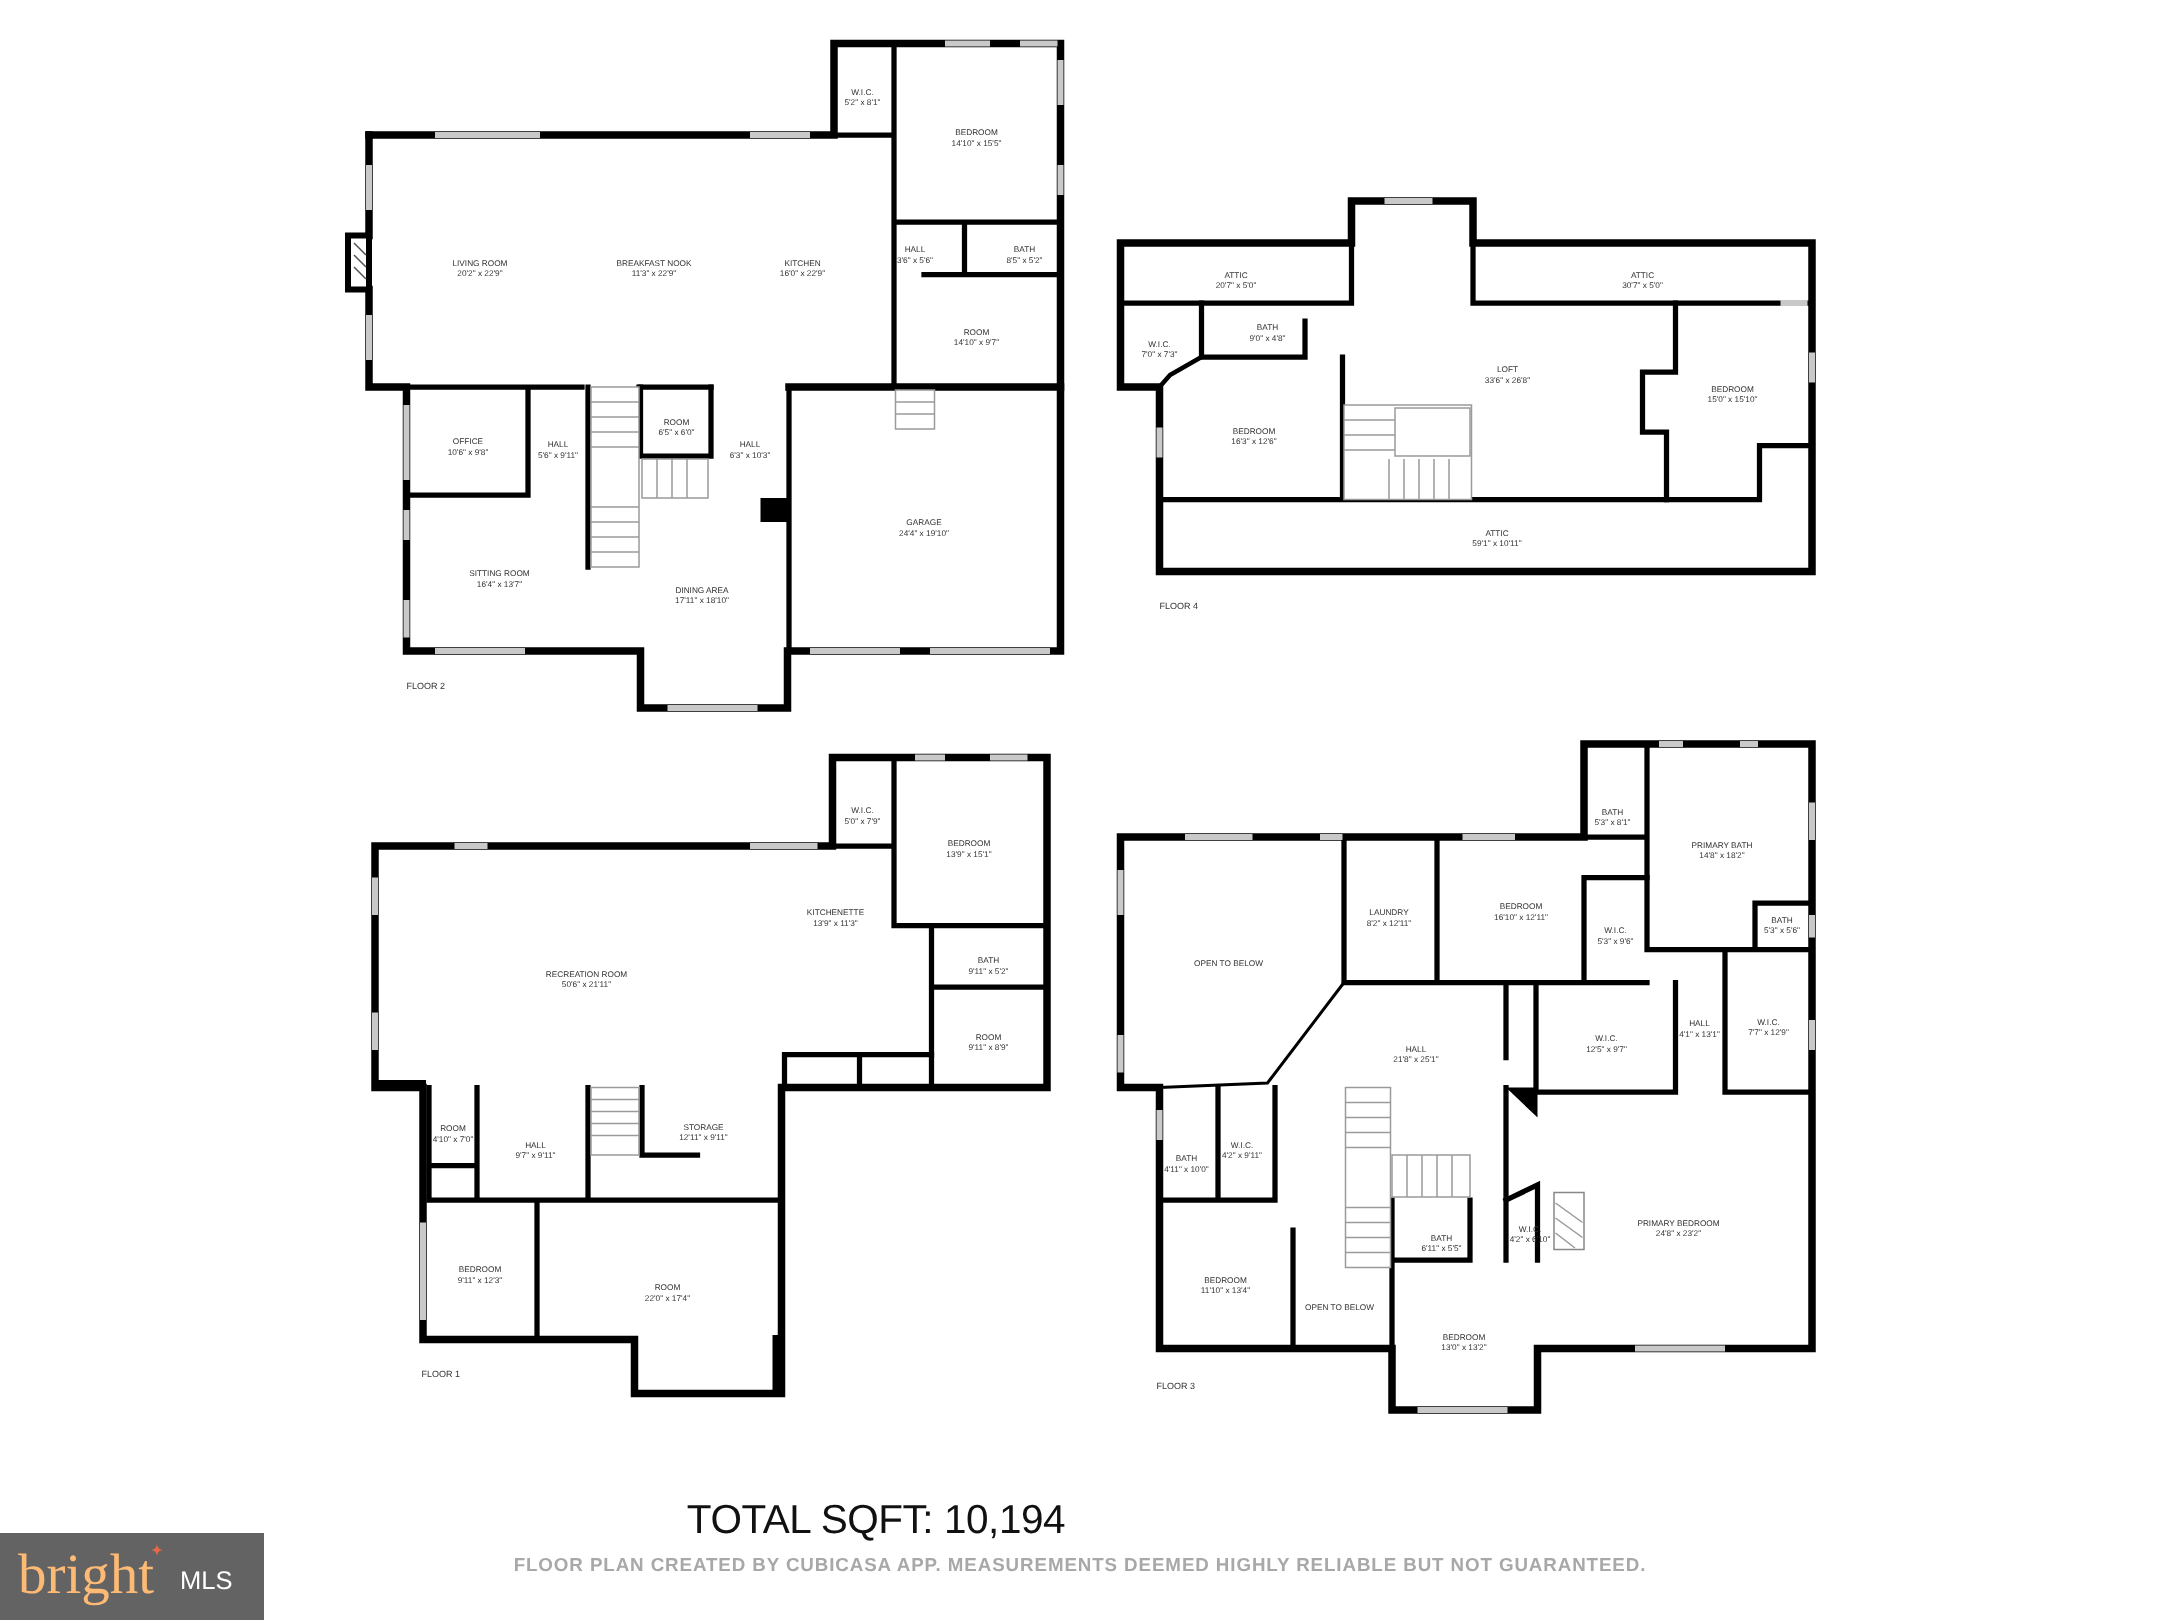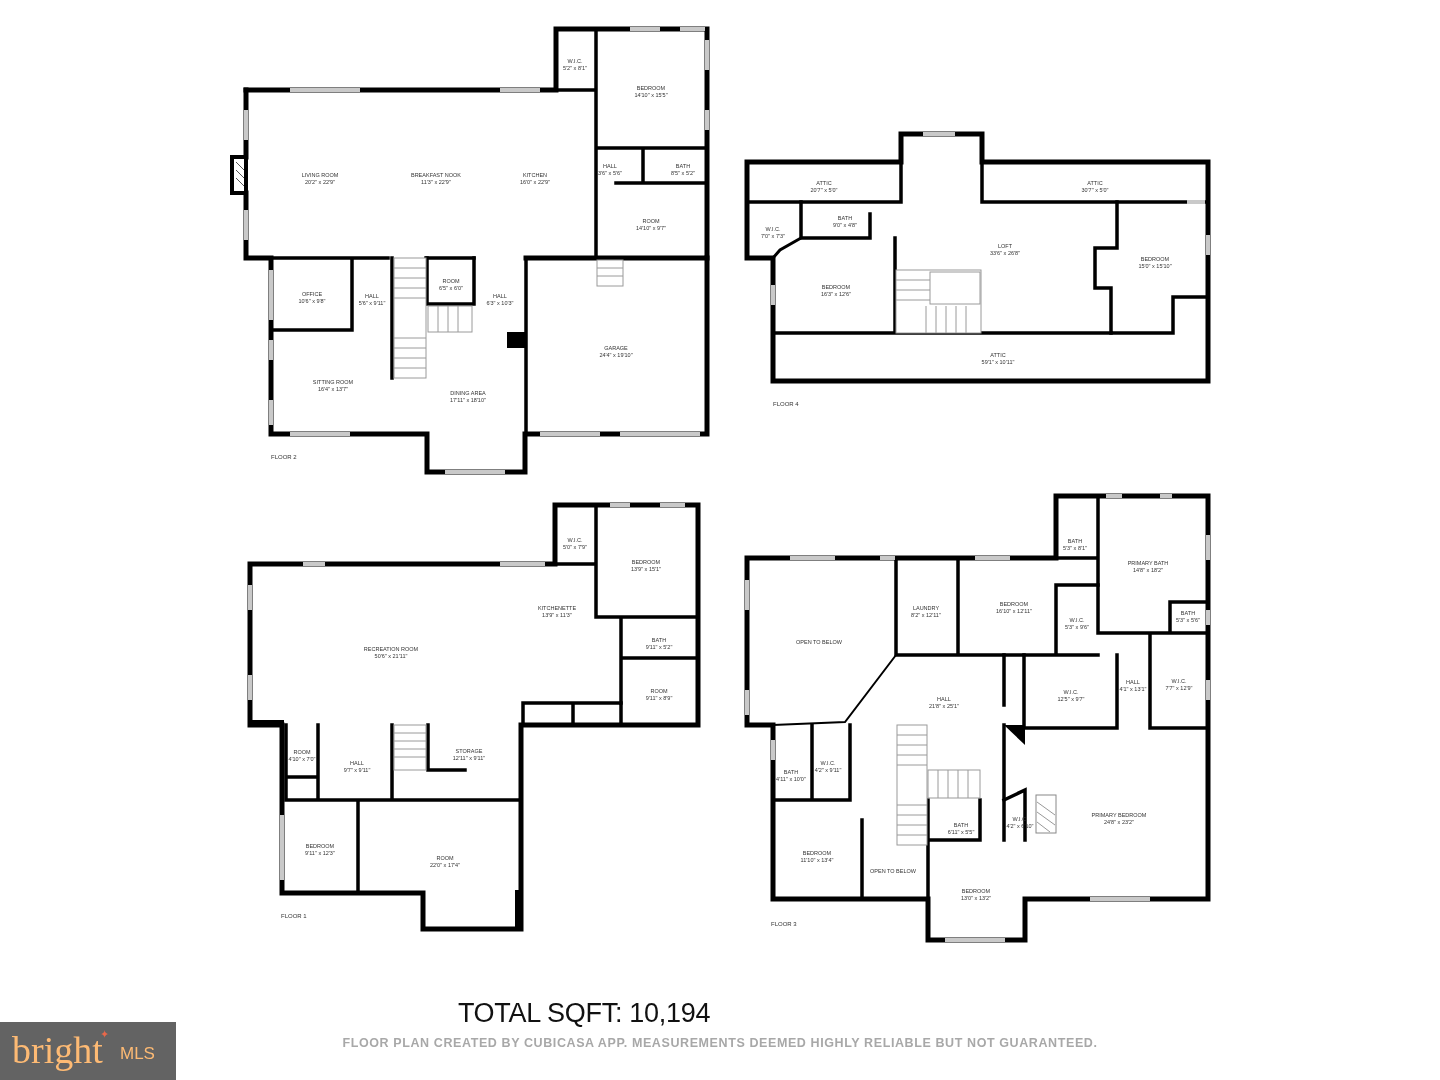--- a/index.html
+++ b/index.html
@@ -8,21 +8,21 @@
   .wall { stroke:#000; stroke-width:5; fill:none; stroke-linecap:square; }
   .iwall { stroke:#000; stroke-width:3.5; fill:none; stroke-linecap:square; }
   .win { stroke:#c9c9c9; stroke-width:4; fill:none; }
   .stairs { stroke:#9a9a9a; stroke-width:1; fill:#fff; }
   .rl { font-family:"Liberation Sans", sans-serif; font-size:5.5px; fill:#333; text-anchor:middle; }
   .fl { font-family:"Liberation Sans", sans-serif; font-size:6px; fill:#333; }
   .total { position:absolute; left:0; width:1168px; top:998px; text-align:center; font-size:27px; color:#111; letter-spacing:-0.3px; }
   .disclaimer { position:absolute; left:0; width:1440px; top:1036px; text-align:center; font-size:12.5px; color:#a8a8a8; letter-spacing:0.6px;font-weight:bold; }
   .logo { position:absolute; left:0; top:1022px; width:176px; height:58px; background:#636363; }
   .logo .word { position:absolute; left:12px; top:6px; font-family:"Liberation Serif", serif; font-size:38px; color:#fdba74; }
-  .logo .mls { position:absolute; left:120px; top:22px; font-size:17px; color:#fdba74; }
+  .logo .mls { position:absolute; left:120px; top:22px; font-size:17px; color:#ffffff; }
   .logo .spark { position:absolute; left:100px; top:8px; width:8px; height:8px; color:#e8684a; font-size:11px; line-height:8px; }
 </style>
 </head>
 <body>
 
 <svg class="plans" viewBox="0 0 1440 1080" xmlns="http://www.w3.org/2000/svg">
 
   <g>
     <path class="wall" d="M246,90 L556,90 L556,29 L707,29 L707,258 L526,258"></path>
     <path class="wall" d="M246,90 L246,157 M246,193 L246,258 L271,258 L271,434 L427,434 L427,472 L525,472 L525,434 L707,434 L707,258"></path>

